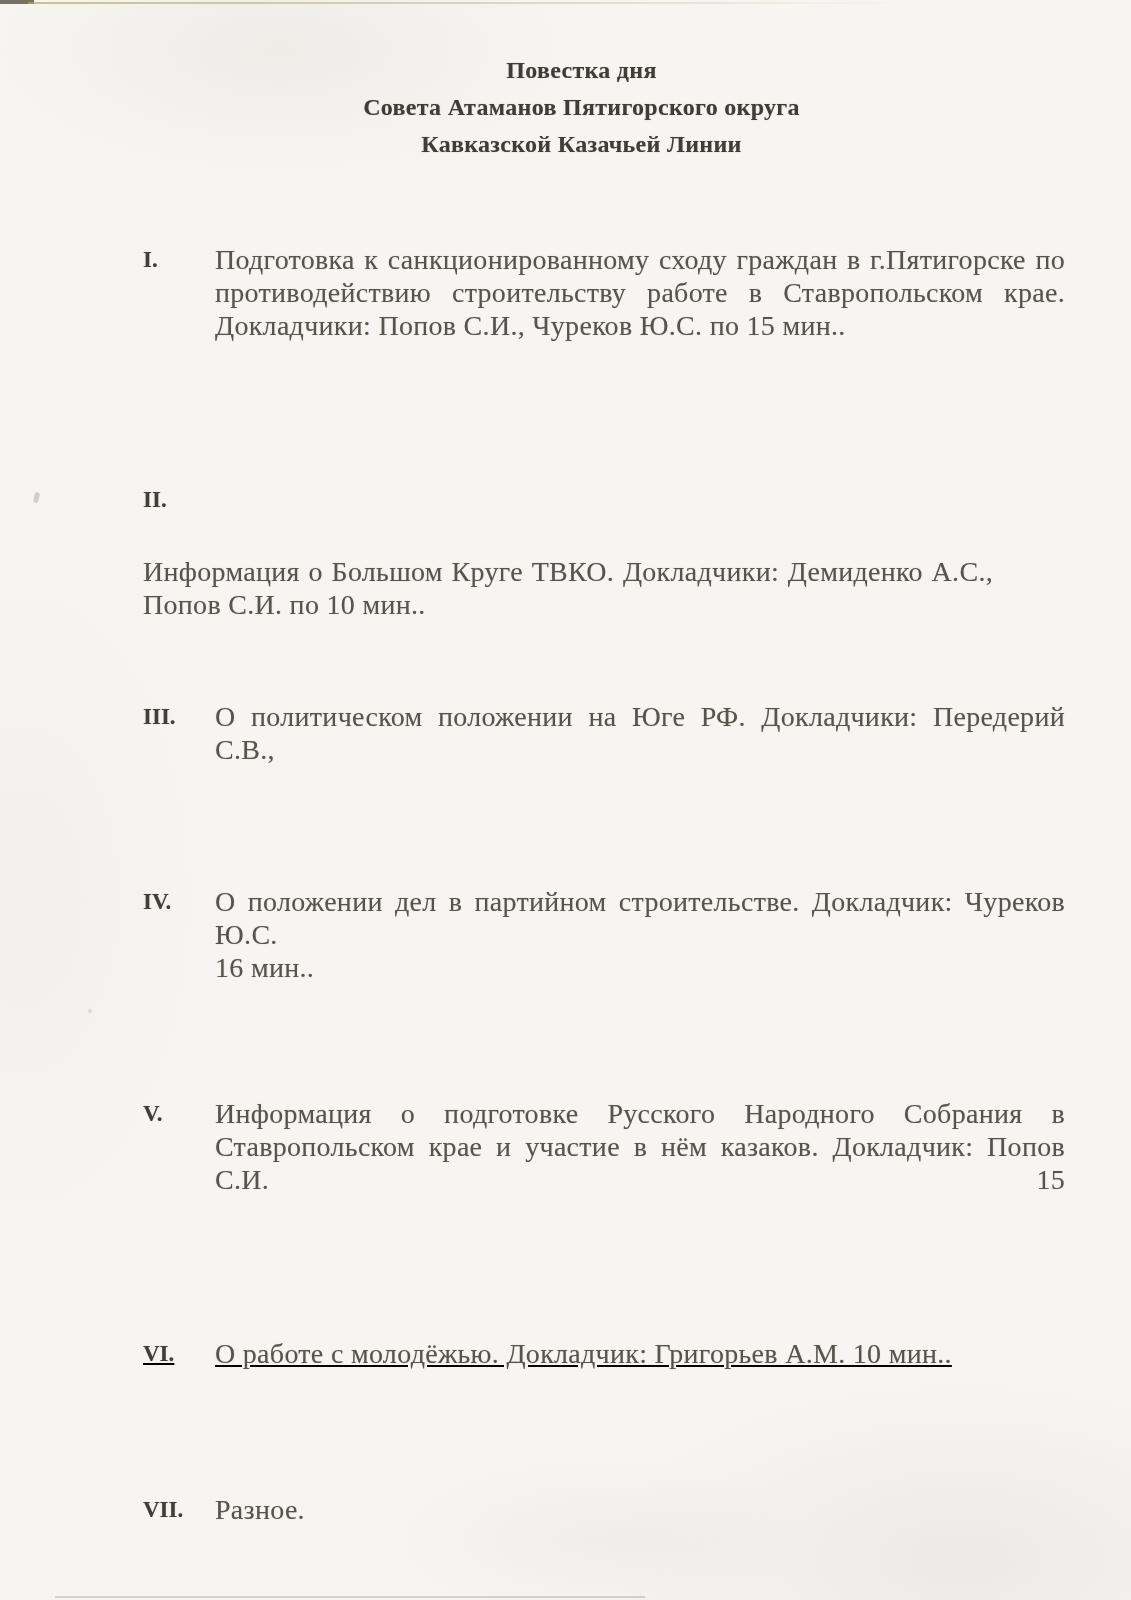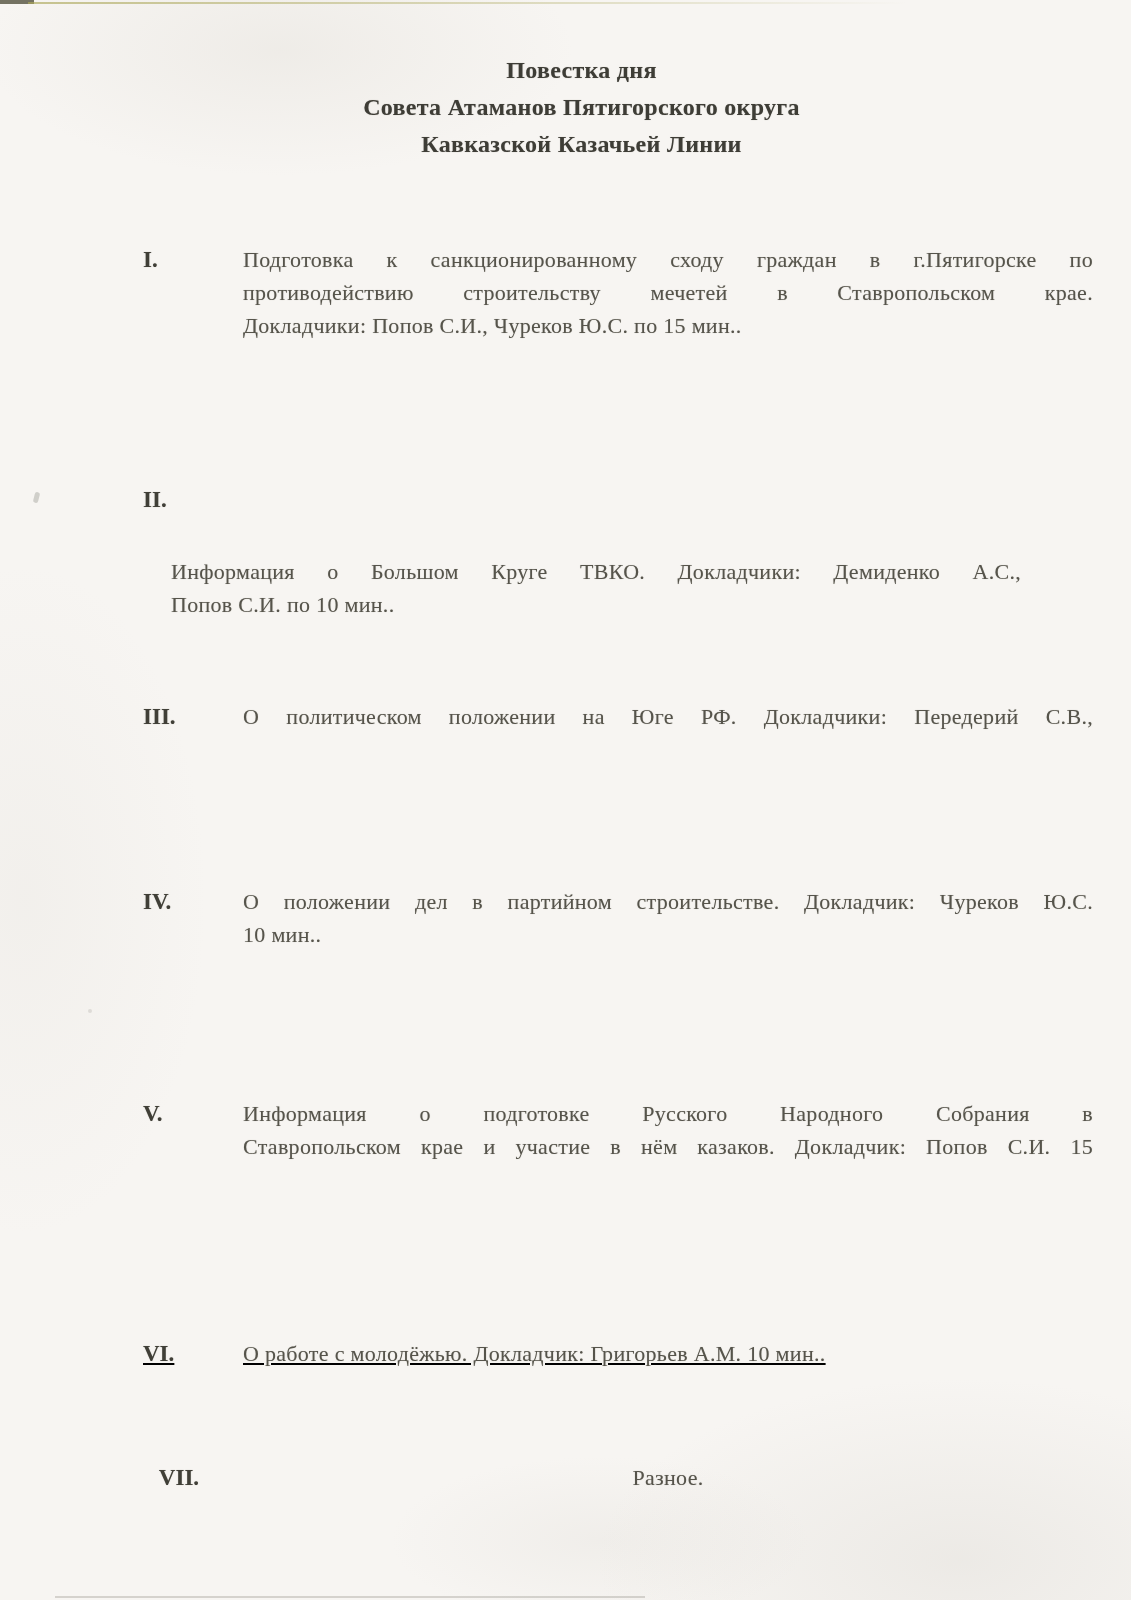--- a/index.html
+++ b/index.html
@@ -88,37 +88,36 @@
     flex: 0 0 72px;
     font-weight: bold;
     font-size: 23px;
     line-height: 33px;
     color: #403f37;
     text-shadow: 0 0 1px rgba(64,63,55,0.35);
   }
   .item .body {
     width: 850px;
     flex: 0 0 850px;
-    font-size: 22px;
+    font-size: 28px;
     line-height: 33px;
     letter-spacing: 0.3px;
     color: #56544b;
     text-shadow: 0 0 1px rgba(86,84,75,0.32);
-    margin-left: 28px;
   }
   .ln { min-height: 33px; white-space: normal; }
   .ln.j { text-align: justify; text-align-last: justify; }
 
   .i1 { top: 243px; }
   .i2 { top: 483px; flex-direction: column; }
   .i3 { top: 700px; }
   .i4 { top: 885px; }
   .i5 { top: 1097px; }
   .i6 { top: 1337px; text-decoration: underline; }
-  .i7 { top: 1461px; text-align: center; }
+  .i7 { top: 1493px; }
 </style>
 </head>
 <body>
 
 <div class="page">
 
   <div class="edge-top-dark"></div>
   <div class="edge-top-line"></div>
   <div class="edge-bottom-line"></div>
   <div class="speck-comma"></div>
@@ -128,21 +127,21 @@
     <div>Повестка дня</div>
     <div>Совета Атаманов Пятигорского округа</div>
     <div>Кавказской Казачьей Линии</div>
   </div>
 
 
   <div class="item i1">
     <div class="num">I.</div>
     <div class="body">
       <div class="ln j">Подготовка к санкционированному сходу граждан в г.Пятигорске по</div>
-      <div class="ln j">противодействию строительству мечетей в Ставропольском крае.</div>
+      <div class="ln j">противодействию строительству работе в Ставропольском крае.</div>
       <div class="ln">Докладчики: Попов С.И., Чуреков Ю.С. по 15 мин..</div>
     </div>
   </div>
 
   <div class="item i2">
     <div class="num">II.</div>
     <div class="body">
       <div class="ln j">Информация о Большом Круге ТВКО. Докладчики: Демиденко А.С.,</div>
       <div class="ln">Попов С.И. по 10 мин..</div>
     </div>
@@ -152,21 +151,21 @@
     <div class="num">III.</div>
     <div class="body">
       <div class="ln j">О политическом положении на Юге РФ. Докладчики: Передерий С.В.,</div>
     </div>
   </div>
 
   <div class="item i4">
     <div class="num">IV.</div>
     <div class="body">
       <div class="ln j">О положении дел в партийном строительстве. Докладчик: Чуреков Ю.С.</div>
-      <div class="ln">10 мин..</div>
+      <div class="ln">16 мин..</div>
     </div>
   </div>
 
   <div class="item i5">
     <div class="num">V.</div>
     <div class="body">
       <div class="ln j">Информация о подготовке Русского Народного Собрания в</div>
       <div class="ln j">Ставропольском крае и участие в нём казаков. Докладчик: Попов С.И. 15</div>
     </div>
   </div>

